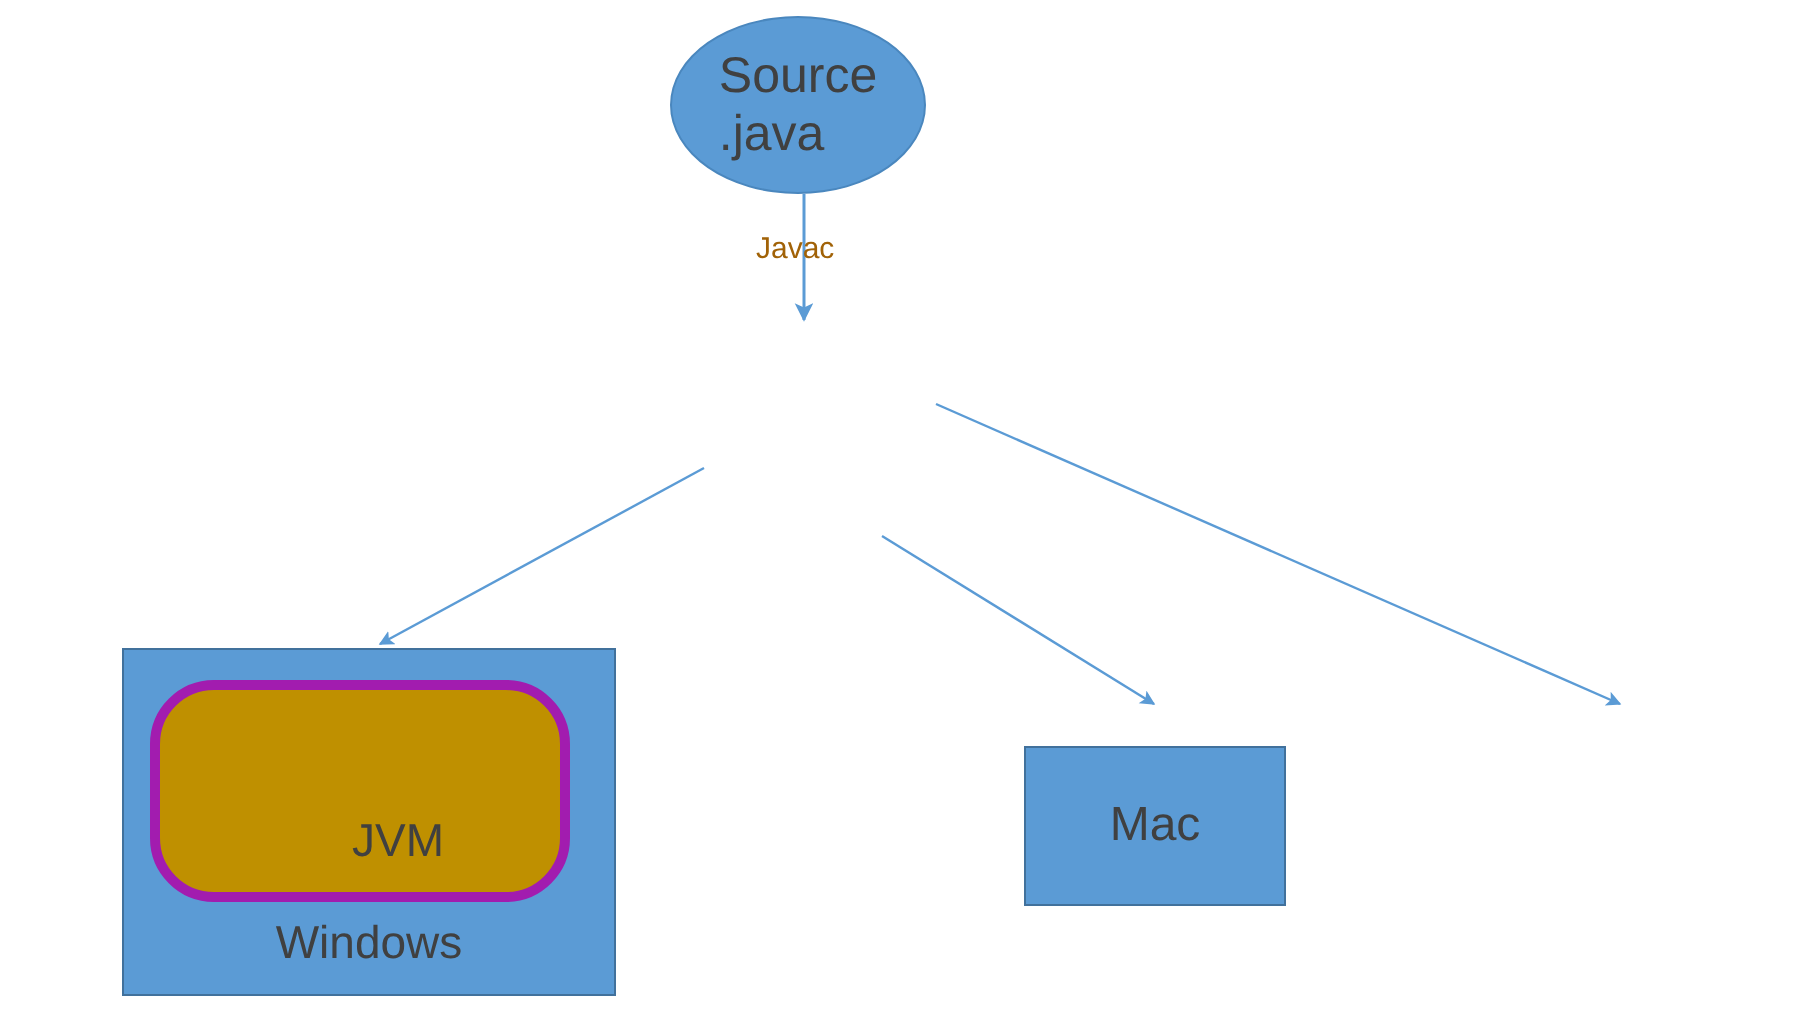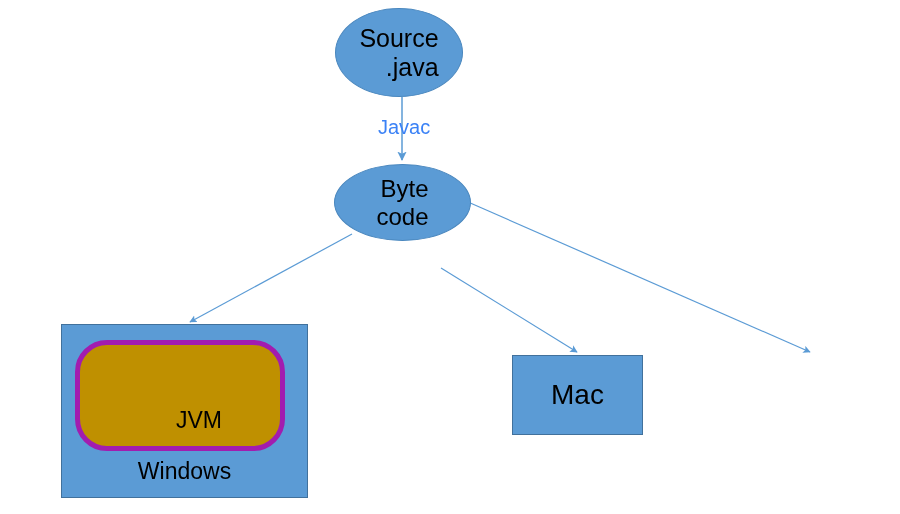--- a/index.html
+++ b/index.html
@@ -30,22 +30,22 @@
     pointer-events: none;
   }
 
   
   .node {
     position: absolute;
     box-sizing: border-box;
     display: flex;
     align-items: center;
     justify-content: center;
-    text-align: right;
-    color: #000000;
+    text-align: left;
+    color: #404040;
     line-height: 1.16;
     white-space: pre-line;
   }
 
   .ellipse {
     border-radius: 50%;
     background: #5B9BD5;
     border: 1px solid #4A87BE;
   }
 
@@ -83,33 +83,33 @@
     justify-content: flex-end;
     font-size: 23px;
     padding: 0 58px 12px 0;
   }
   #jit-node {
     left: 98px; top: 362px; width: 83px; height: 41px;
     font-size: 20px;
   }
 
   #mac-node {
-    left: 512px; top: 355px; width: 131px; height: 80px;
-    font-size: 28px;
+    left: 512px; top: 373px; width: 131px; height: 80px;
+    font-size: 24px;
   }
   #otheros-node {
     left: 736px; top: 355px; width: 151px; height: 80px;
     font-size: 23px;
   }
 
   
   .edge-label {
     position: absolute;
-    color: #3b82f6;
-    font-size: 20px;
+    color: #a16207;
+    font-size: 15px;
     white-space: nowrap;
     text-align: center;
   }
   #javac-label {
     left: 378px;
     top: 116px;
   }
 </style>
 </head>
 <body>
@@ -130,22 +130,20 @@
     <line x1="441" y1="268" x2="577" y2="352" stroke="#5B9BD5" stroke-width="1.2" marker-end="url(#arrowhead)"></line>
 
     <line x1="468" y1="202" x2="810" y2="352" stroke="#5B9BD5" stroke-width="1.2" marker-end="url(#arrowhead)"></line>
   </svg>
 
   <div class="node ellipse" id="source-node">Source
 .java</div>
 
   <div class="edge-label" id="javac-label">Javac</div>
 
-  <div class="node ellipse" id="bytecode-node">Byte
-code</div>
 
   <div class="node rect" id="windows-node">Windows</div>
 
   <div class="node rounded-gold" id="jvm-node">JVM</div>
 
 
   <div class="node rect" id="mac-node">Mac</div>
 
 
 </div>

